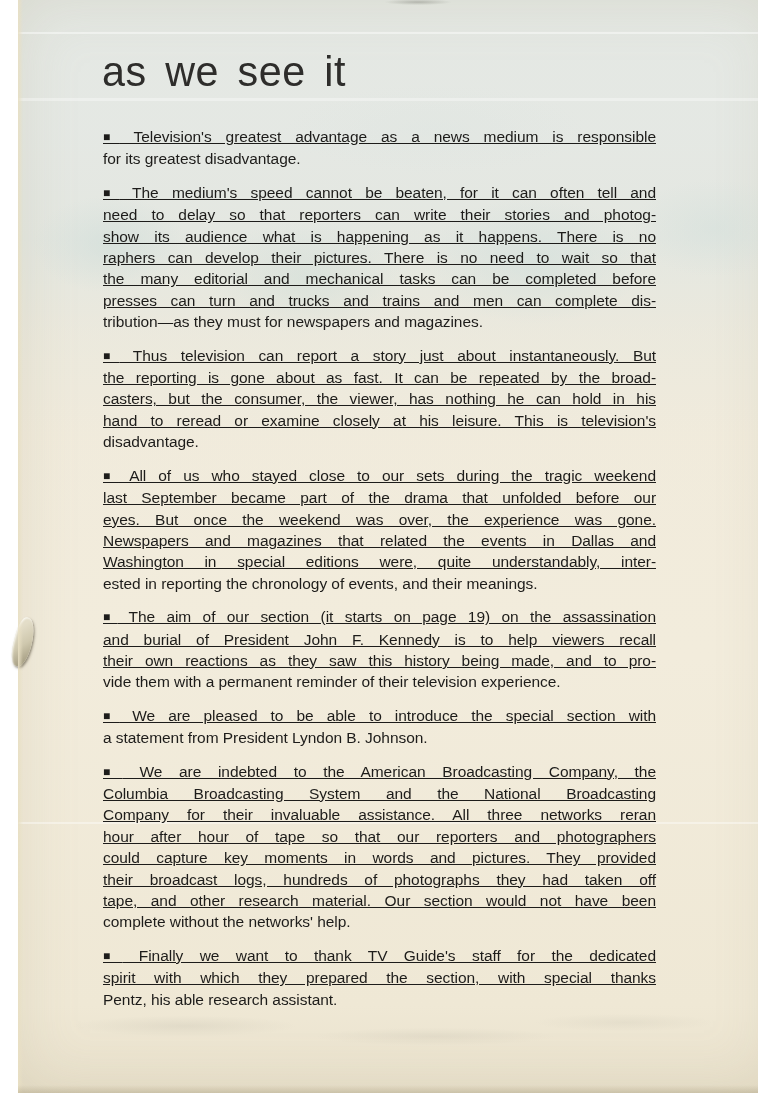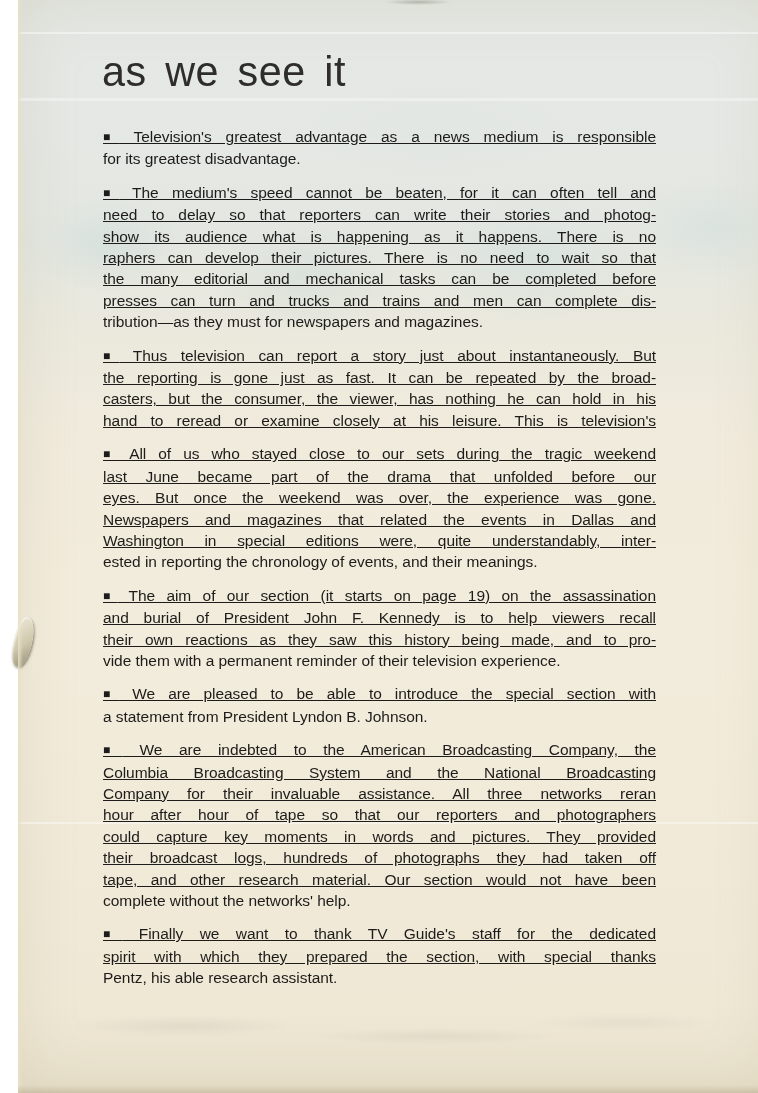--- a/index.html
+++ b/index.html
@@ -170,27 +170,28 @@
         <div class="line just"><span class="bullet">■</span> The medium's speed cannot be beaten, for it can often tell and</div>
         <div class="line just">need to delay so that reporters can write their stories and photog-</div>
         <div class="line just">show its audience what is happening as it happens. There is no</div>
         <div class="line just">raphers can develop their pictures. There is no need to wait so that</div>
         <div class="line just">the many editorial and mechanical tasks can be completed before</div>
         <div class="line just">presses can turn and trucks and trains and men can complete dis-</div>
         <div class="line">tribution—as they must for newspapers and magazines.</div>
       </div>
       <div class="para">
         <div class="line just"><span class="bullet">■</span> Thus television can report a story just about instantaneously. But</div>
-        <div class="line just">the reporting is gone just as fast. It can be repeated by the broad-</div>
+        <div class="line just">the reporting is gone about as fast. It can be repeated by the broad-</div>
         <div class="line just">casters, but the consumer, the viewer, has nothing he can hold in his</div>
         <div class="line just">hand to reread or examine closely at his leisure. This is television's</div>
+        <div class="line">disadvantage.</div>
       </div>
       <div class="para">
         <div class="line just"><span class="bullet">■</span> All of us who stayed close to our sets during the tragic weekend</div>
-        <div class="line just">last June became part of the drama that unfolded before our</div>
+        <div class="line just">last September became part of the drama that unfolded before our</div>
         <div class="line just">eyes. But once the weekend was over, the experience was gone.</div>
         <div class="line just">Newspapers and magazines that related the events in Dallas and</div>
         <div class="line just">Washington in special editions were, quite understandably, inter-</div>
         <div class="line">ested in reporting the chronology of events, and their meanings.</div>
       </div>
       <div class="para">
         <div class="line just"><span class="bullet">■</span> The aim of our section (it starts on page 19) on the assassination</div>
         <div class="line just">and burial of President John F. Kennedy is to help viewers recall</div>
         <div class="line just">their own reactions as they saw this history being made, and to pro-</div>
         <div class="line">vide them with a permanent reminder of their television experience.</div>

